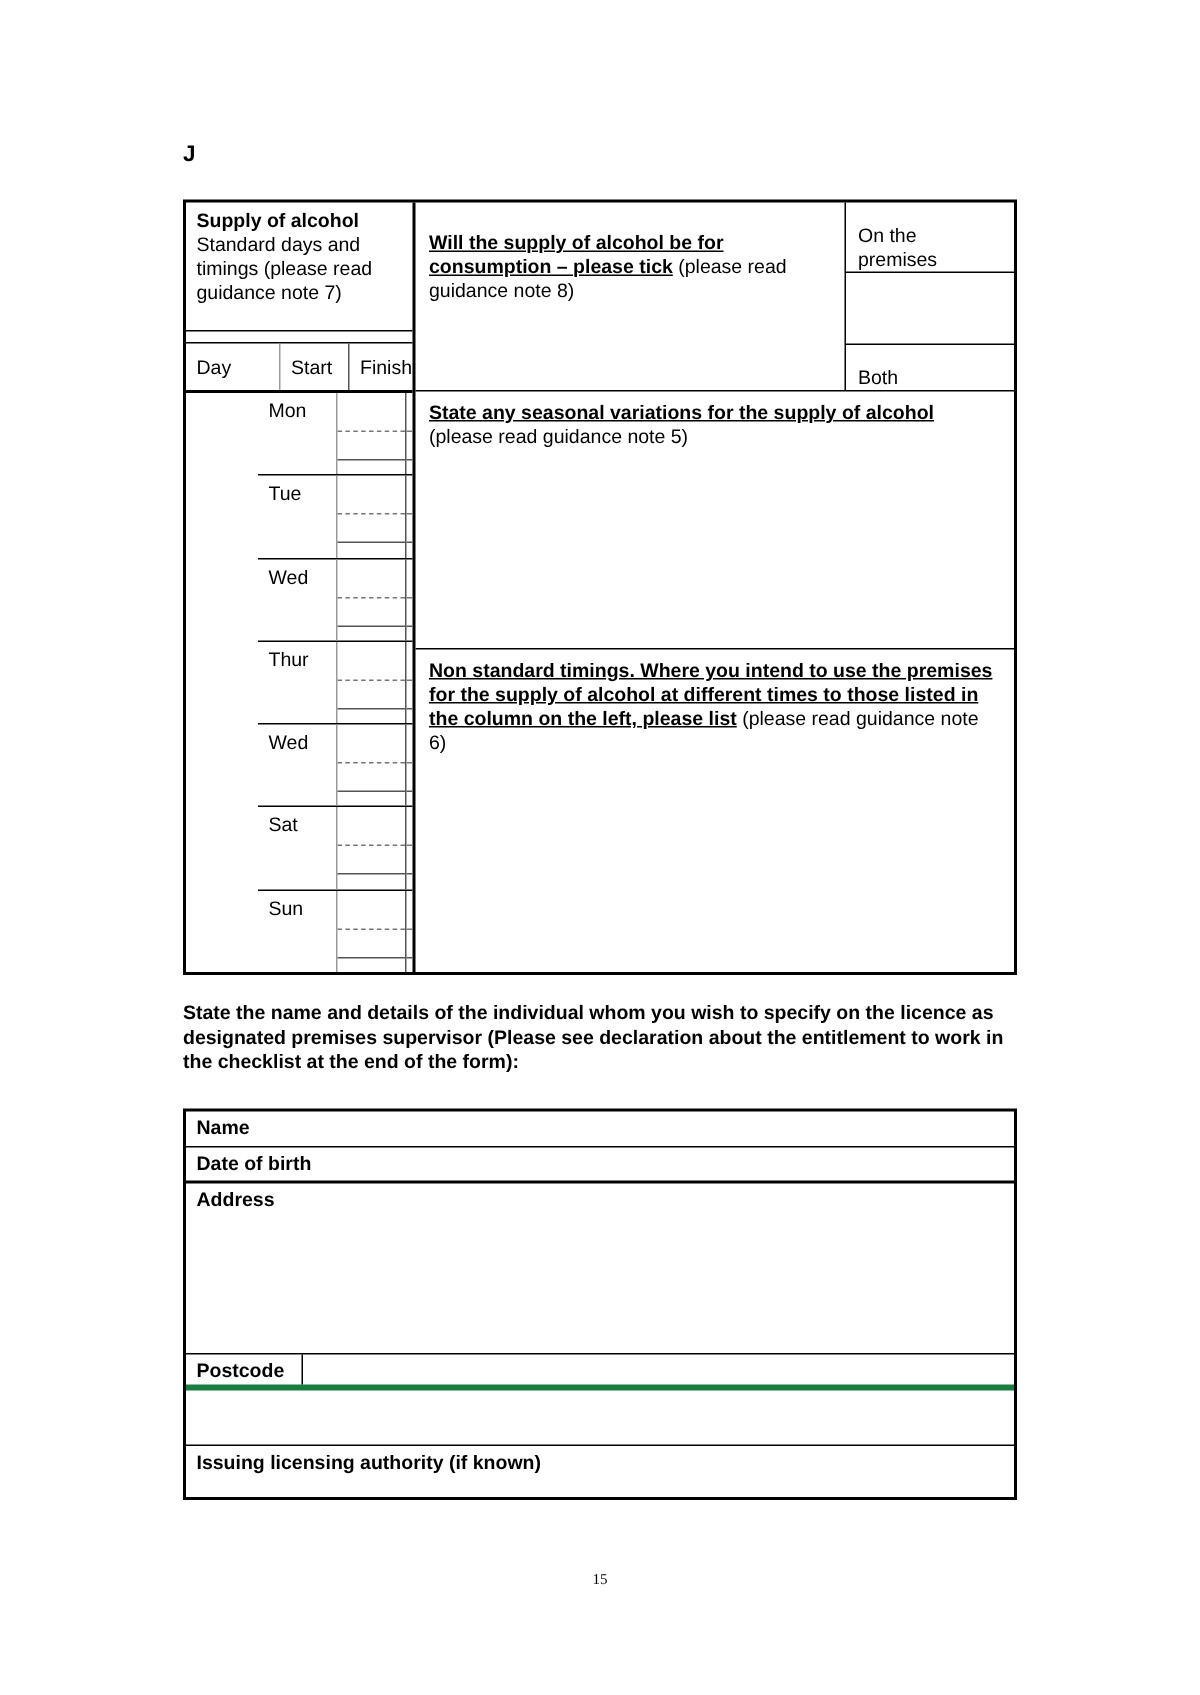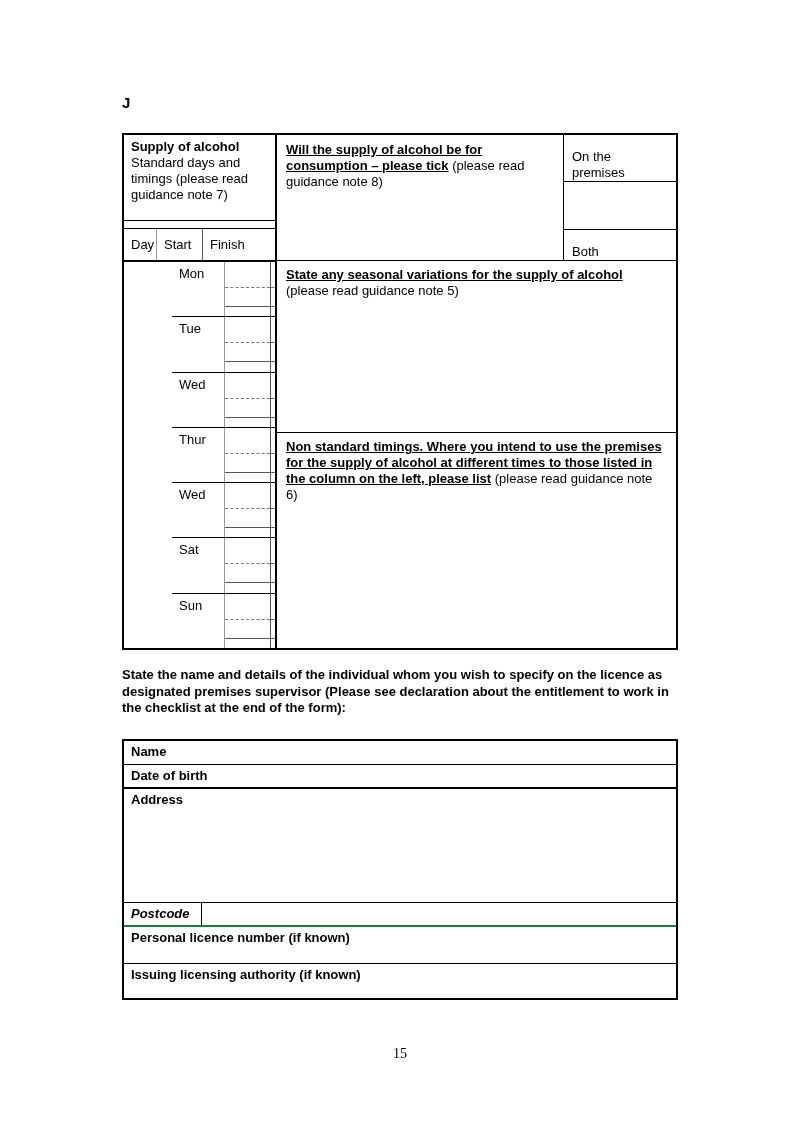--- a/index.html
+++ b/index.html
@@ -14,36 +14,36 @@
   #section-j { position:absolute; left:122px; top:95px; font-size:15px; font-weight:bold; }
 
   
   .timings { position:absolute; left:122px; top:133px; width:556px; height:517px;
              border:2px solid #000; display:flex; }
   .left-col { width:153px; border-right:2px solid #000; display:flex; flex-direction:column; }
   .supply-cell { height:86px; border-bottom:1px solid #000; padding:4px 6px 0 7px; }
   .lspacer { height:8px; border-bottom:1px solid #000; }
   .lheader { height:33px; border-bottom:2px solid #000; display:flex; }
   .lheader > div { padding:8px 0 0 7px; }
-  .col-day { width:33px; border-right:1px solid #999; }
+  .col-day { width:63px; border-right:1px solid #999; }
   .col-start { width:46px; border-right:1px solid #555; }
   .col-finish { flex:1; }
   .days-wrap { flex:1; display:flex; flex-direction:column;padding-left:48px; }
   .day-row { flex:1; display:flex; border-bottom:1px solid #000; }
   .day-row:last-child { border-bottom:none; }
   .day-label { width:53px; border-right:1px solid #999; padding:4px 0 0 7px; }
   .time-cell { display:flex; flex-direction:column; }
   .time-cell.start { width:46px; border-right:1px solid #555; }
   .time-cell.finish { flex:1; }
   .sub-a { height:26px; border-bottom:1px dashed #777; }
   .sub-b { height:19px; border-bottom:1px solid #555; }
 
   .right-col { flex:1; display:flex; flex-direction:column; }
   .consumption-block { height:126px; border-bottom:1px solid #000; display:flex; }
-  .consumption-text { flex:1; padding:7px 10px 0 9px; }
+  .consumption-text { flex:1; padding:7px 10px 0 9px;margin-top:12px; }
   .tick-col { width:113px; border-left:1px solid #000; display:flex; flex-direction:column; }
   .tick-row { display:flex;align-items:flex-end; }
   .tick-row.r1 { height:47px; border-bottom:1px solid #000; }
   .tick-row.r2 { height:48px; border-bottom:1px solid #000; }
   .tick-row.r3 { flex:1; }
   .tick-label { flex:1; padding:6px 0 0 8px; }
   .tick-box { width:32px; border-left:1px solid #000; }
   .seasonal { height:172px; border-bottom:1px solid #000; padding:6px 10px 0 9px; }
   .nonstd { flex:1; padding:6px 10px 0 9px; }
 
@@ -51,28 +51,28 @@
   .dps-intro { position:absolute; left:122px; top:667px; width:549px;
                font-weight:bold; line-height:16.5px; }
 
   
   .dps-table { position:absolute; left:122px; top:739px; width:556px; border:2px solid #000; }
   .dps-row { display:flex; }
   .dps-row .lbl { font-weight:bold; padding:3px 7px 0 7px; }
   .row-name { height:24px; border-bottom:1px solid #000; }
   .row-dob { height:24px; border-bottom:2px solid #000; }
   .row-address { height:114px; border-bottom:1px solid #000; }
-  .row-postcode { height:24px; border-bottom:2px solid #15803d;font-style:italic; }
+  .row-postcode { height:24px; border-bottom:4px solid #15803d; }
   .pc-label { width:78px; border-right:1px solid #000; }
   .row-pln { height:37px; border-bottom:1px solid #000; }
   .row-ila { height:34px; }
   .fill { flex:1; }
 
   .page-number { position:absolute; top:1046px; left:0; width:100%; text-align:center;
-                 font-family:"Liberation Serif", serif; font-size:14px; }
+                 font-family:"Liberation Serif", serif; font-size:10px; }
 </style>
 </head>
 <body>
 
 <div class="page">
 
   <div id="section-j">J</div>
 
   <div class="timings">
 
@@ -222,21 +222,20 @@
     </div>
     <div class="dps-row row-address">
       <div class="lbl">Address</div>
       <div class="fill"></div>
     </div>
     <div class="dps-row row-postcode">
       <div class="lbl pc-label">Postcode</div>
       <div class="fill"></div>
     </div>
     <div class="dps-row row-pln">
-      <div class="lbl">Personal licence number (if known)</div>
       <div class="fill"></div>
     </div>
     <div class="dps-row row-ila">
       <div class="lbl">Issuing licensing authority (if known)</div>
       <div class="fill"></div>
     </div>
   </div>
 
   <div class="page-number">15</div>
 

